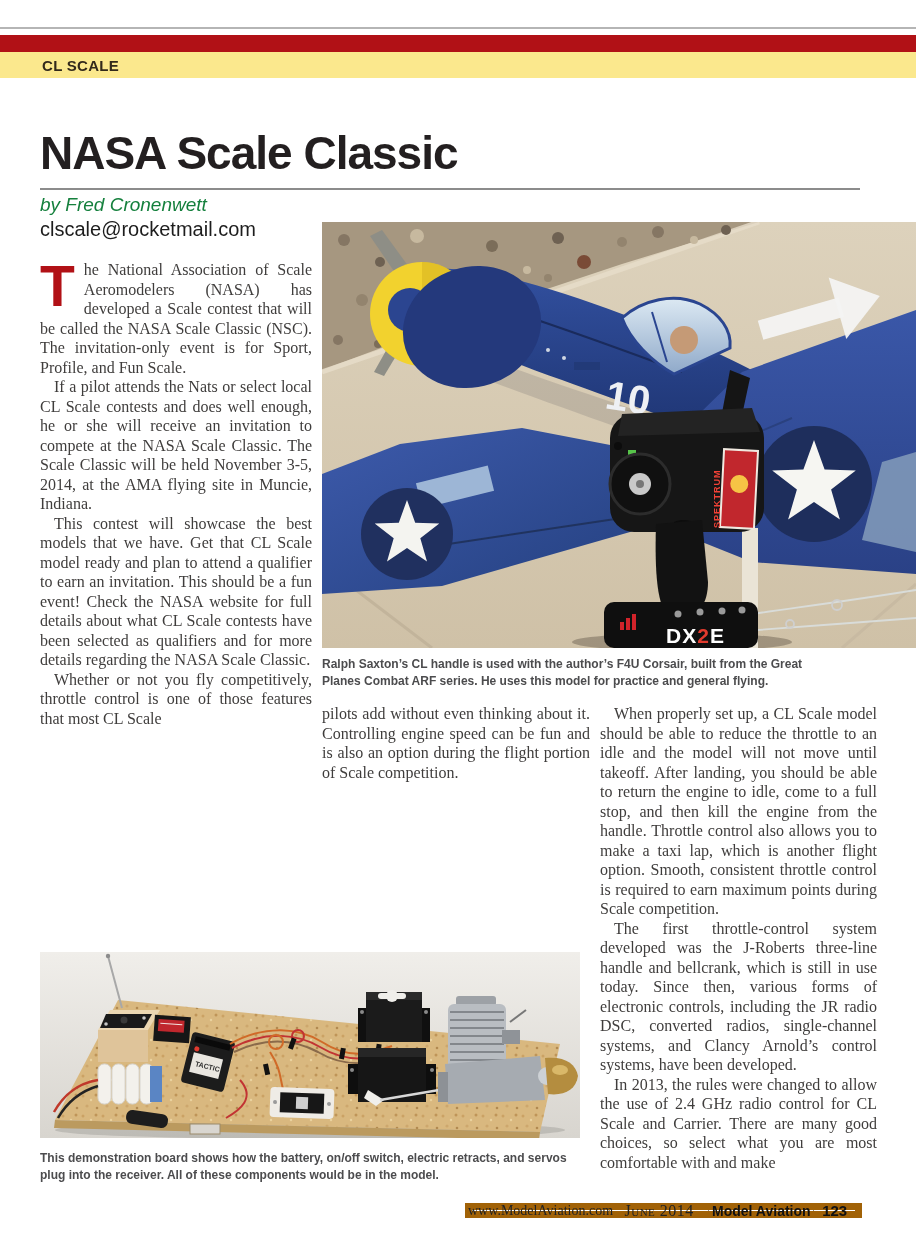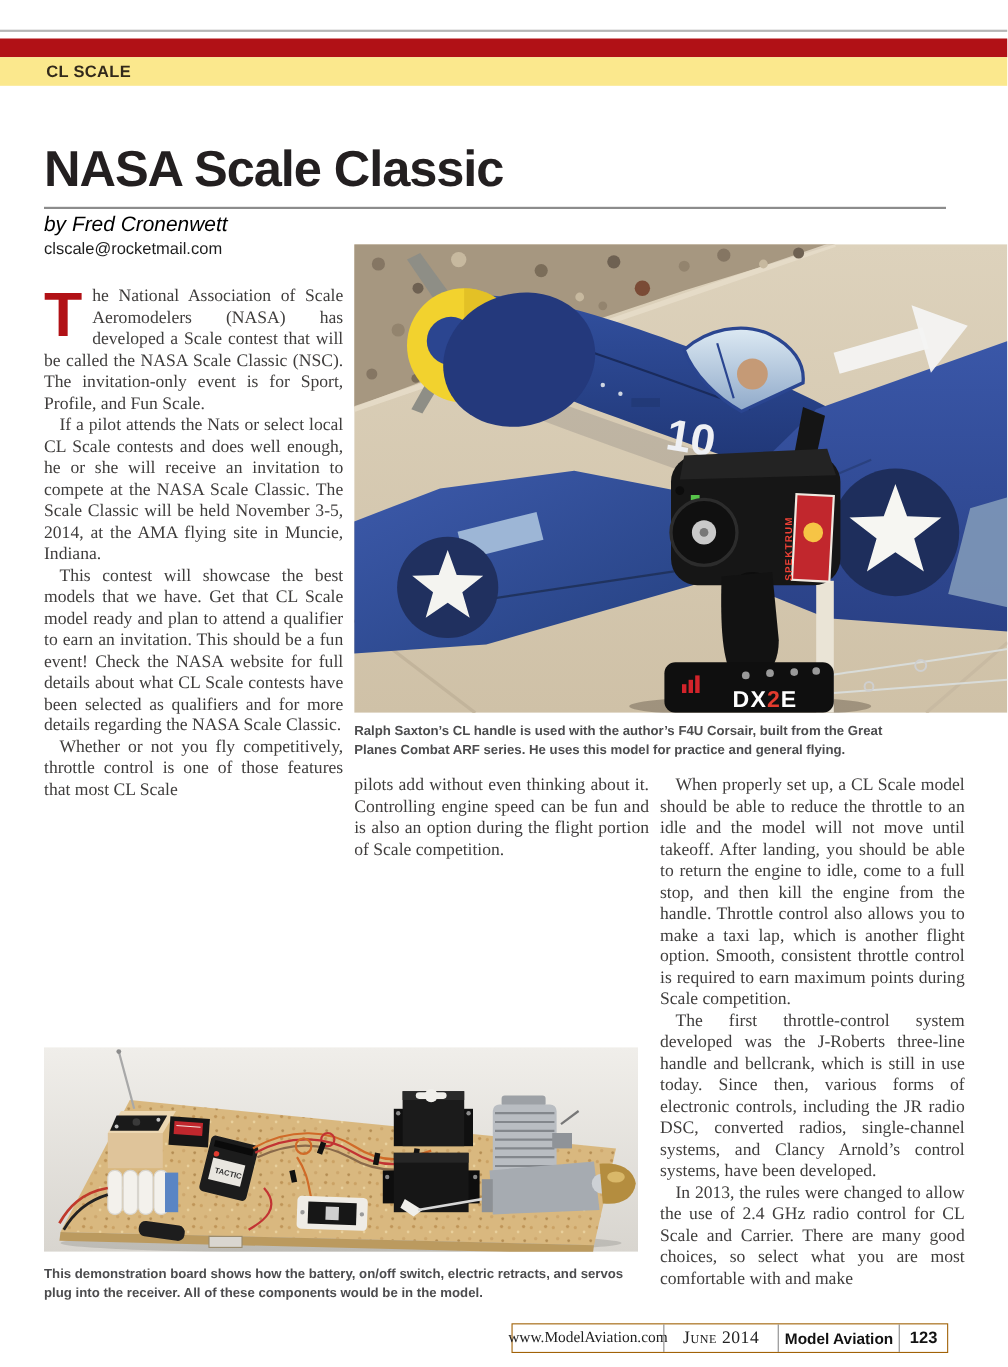--- a/index.html
+++ b/index.html
@@ -13,22 +13,22 @@
   .yellowbar{left:0;right:0;top:52px;height:26px;background:#fbe88d;}
   .kicker{left:42px;top:52px;height:42px;line-height:27px;
           font-family:"Liberation Sans", sans-serif;font-weight:bold;font-size:15px;
           letter-spacing:.3px;color:#32291b;}
 
   
   .title{left:40px;top:126px;font-family:"Liberation Sans", sans-serif;font-weight:bold;
          font-size:46px;letter-spacing:-1px;color:#231f20;}
   .titlerule{left:40px;width:820px;top:188px;height:2px;background:#8c8c8c;}
   .byline{left:40px;top:194px;font-family:"Liberation Sans", sans-serif;font-style:italic;
-          font-size:19px;color:#000000;}
-  .email{left:40px;top:218px;font-family:"Liberation Sans", sans-serif;font-size:15px;color:#1d1d1d;}
+          font-size:19px;color:#15803d;}
+  .email{left:40px;top:218px;font-family:"Liberation Sans", sans-serif;font-size:20px;color:#1d1d1d;}
 
   
   .col{font-size:16px;line-height:19.5px;color:#3f3d3c;text-align:justify;}
   .col p{margin:0;}
   .col p.indent{text-indent:14px;}
   .col1{left:40px;top:260px;width:272px;}
   .col2{left:322px;top:704px;width:268px;}
   .col3{left:600px;top:704px;width:277px;}
   .dropcap{float:left;font-family:"Liberation Sans", sans-serif;font-weight:bold;
            font-size:57px;line-height:47px;color:#b11116;margin:3px 9px 0 0;}
@@ -38,21 +38,21 @@
 
   
   .photo1{left:322px;top:222px;width:594px;height:426px;}
   .photo2{left:40px;top:952px;width:540px;height:186px;}
   .caption{font-family:"Liberation Sans", sans-serif;font-weight:bold;font-size:12px;
            line-height:1.45;color:#4c4c4e;text-align:left;}
   .cap1{left:322px;top:656px;width:512px;}
   .cap2{left:40px;top:1150px;width:552px;}
 
   
-  .footerbox{left:465px;top:1203px;width:397px;height:27px;border:1px solid #a16207;
+  .footerbox{left:465px;top:1203px;width:397px;height:15px;border:7px solid #a16207;
              display:flex;align-items:stretch;box-sizing:border-box;background:#fff;}
   .fcell{display:flex;align-items:center;justify-content:center;box-sizing:border-box;}
   .fcell+.fcell{border-left:1px solid #8a8a8a;}
   .f-web{width:137px;font-family:"Liberation Serif", serif;font-size:14px;color:#222;}
   .f-issue{width:105px;font-family:"Liberation Serif", serif;font-variant:small-caps;
            font-size:16px;letter-spacing:.5px;color:#222;}
   .f-mag{width:111px;font-family:"Liberation Sans", sans-serif;font-weight:bold;
          font-size:14px;color:#111;}
   .f-page{width:44px;font-family:"Liberation Sans", sans-serif;font-weight:bold;
           font-size:15px;color:#111;}

